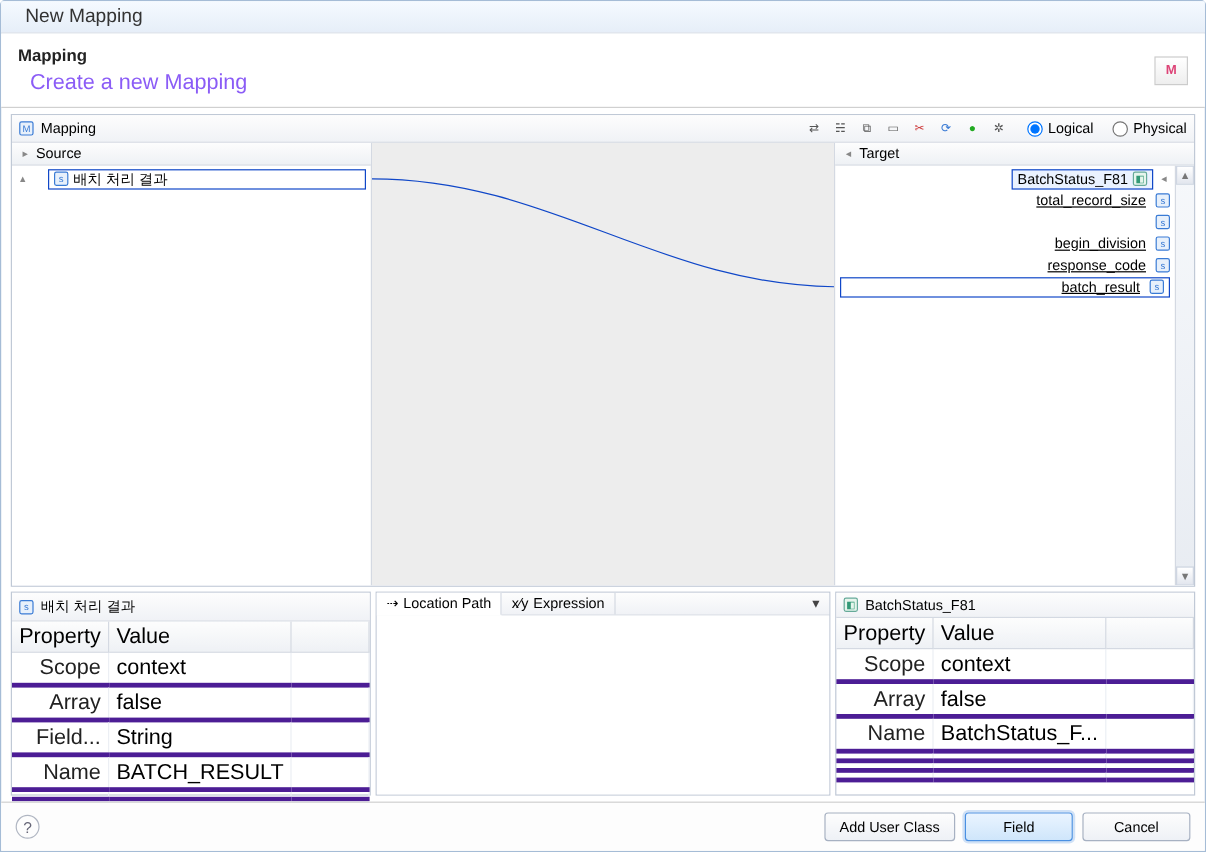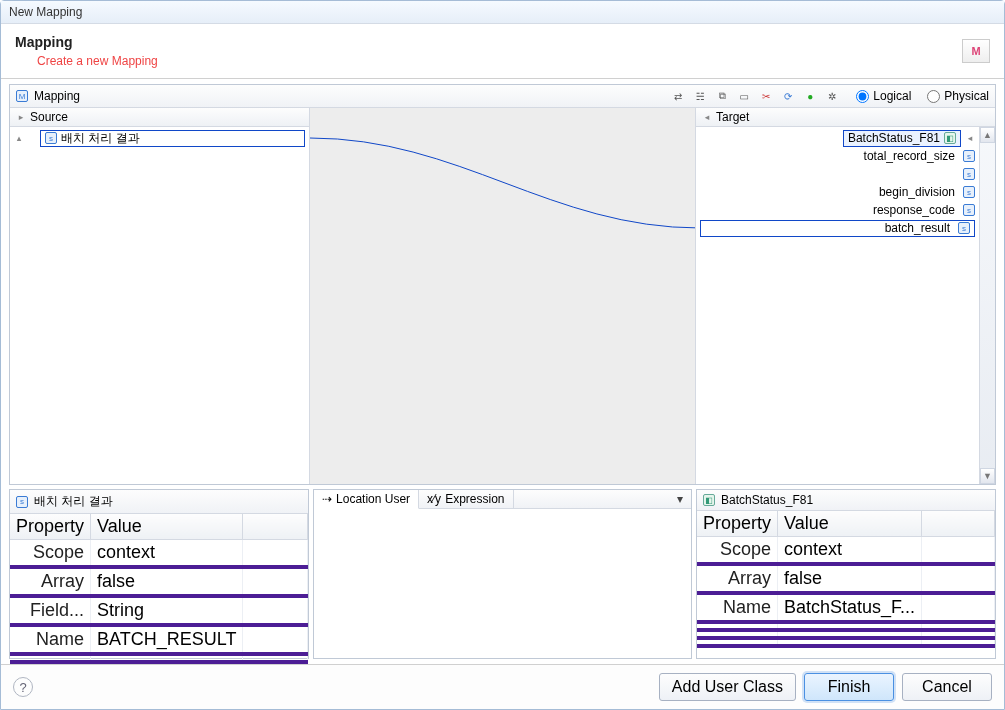--- a/index.html
+++ b/index.html
@@ -16,35 +16,35 @@
   height: 710px;
   border: 1px solid #a5bcd6;
   background: #fff;
   display: flex;
   flex-direction: column;
   border-radius: 4px 4px 0 0;
 }
 .titlebar {
   background: linear-gradient(#f5faff, #e6eef8);
   border-bottom: 1px solid #d4dbe5;
-  padding: 4px 8px;
-  font-size: 12px;
+  padding: 4px 20px;
+  font-size: 16px;
   color: #333;
 }
 .header {
   background: #fff;
   border-bottom: 1px solid #d0d0d0;
   padding: 10px 14px;
   display: flex;
   align-items: center;
   justify-content: space-between;
 }
 .header-left { }
 .header-title { font-weight: bold; font-size: 14px; color: #222; }
-.header-sub { font-size: 12px; color: #ef4444; margin-top: 4px; margin-left: 22px; }
+.header-sub { font-size: 18px; color: #8b5cf6; margin-top: 4px; margin-left: 10px; }
 .header-icon {
   width: 28px; height: 24px;
   border: 1px solid #ccc;
   background: linear-gradient(#fff,#eee);
   display: flex; align-items: center; justify-content: center;
   color: #d47;
   font-weight: bold;
   font-size: 11px;
 }
 .content {
@@ -148,21 +148,21 @@
   display: inline-flex;
   width: 12px; height: 12px;
   border: 1px solid #3a7bd5;
   background: #e7f0fb;
   color: #3a7bd5;
   font-size: 8px;
   align-items: center; justify-content: center;
   border-radius: 2px;
 }
 .badge.g { border-color:#6a9; background:#e6f5ec; color:#397; }
-.right-label { text-align: right; flex:1; padding-right:4px; }
+.right-label { text-align: right; flex:1; padding-right:4px;text-decoration:underline; }
 .scroll-stub { width:16px; background: linear-gradient(#f6f8fb,#e8ecf2); border-left:1px solid #d4d9e2; position:absolute; top:0; bottom:0; right:0;}
 .scroll-up, .scroll-down { height:16px; display:flex;align-items:center;justify-content:center;color:#777;font-size:9px; background:linear-gradient(#fff,#e2e6ee); border:1px solid #cfd6e2;}
 .scroll-down{position:absolute;bottom:0;left:0;right:0;}
 
 .bottom-row {
   height: 170px;
   display: flex;
   gap: 4px;
 }
 .bot-panel {
@@ -204,21 +204,21 @@
   display:flex;align-items:center;justify-content:center;color:#667;
   font-size:13px;cursor:pointer;
 }
 .spacer{flex:1;}
 .btn {
   min-width:90px;
   padding:4px 12px;
   border:1px solid #a7b1c2;
   background:linear-gradient(#fdfdfd,#eef1f6);
   border-radius:3px;
-  font-size:16px;
+  font-size:12px;
   cursor:pointer;
 }
 .btn.primary {
   border-color:#4a90e2;
   background:linear-gradient(#eaf4ff,#cfe6fb);
   box-shadow: 0 0 0 2px rgba(74,144,226,0.25);
 }
 svg.wire { position:absolute; left:0; top:0; pointer-events:none; }
 .toggle-tri { font-size:9px; color:#888; display:inline-block; width:10px; text-align:center;}
 </style>
@@ -381,21 +381,21 @@
                 <td></td>
               </tr>
         </tbody>
           </table>
       </div>
 
       <div class="bot-panel">
         <div class="tabs">
           <div class="tab active">
             <span>⇢</span>
-            <span>Location User</span>
+            <span>Location Path</span>
           </div>
           <div class="tab">
             <span>x⁄y</span>
             <span>Expression</span>
           </div>
           <div class="dropdown-arrow">▾</div>
         </div>
         <div style="flex:1;background:#fff;"></div>
       </div>
 
@@ -445,17 +445,17 @@
           </table>
       </div>
     </div>
 
   </div>
 
   <div class="footer">
     <div class="help-icon">?</div>
     <div class="spacer"></div>
     <button class="btn">Add User Class</button>
-    <button class="btn primary">Finish</button>
+    <button class="btn primary">Field</button>
     <button class="btn">Cancel</button>
   </div>
 
 </div>
 
 </body></html>

